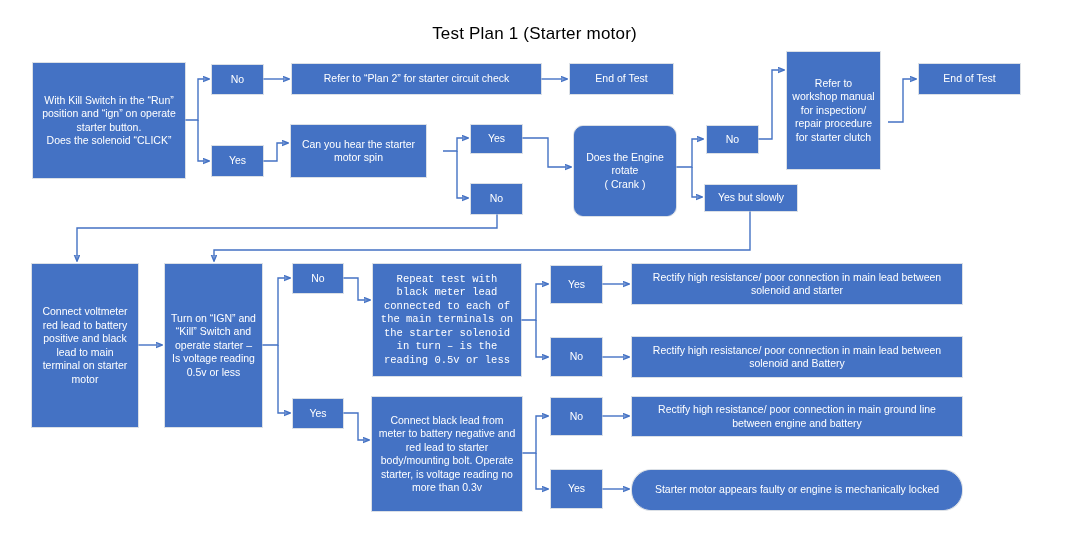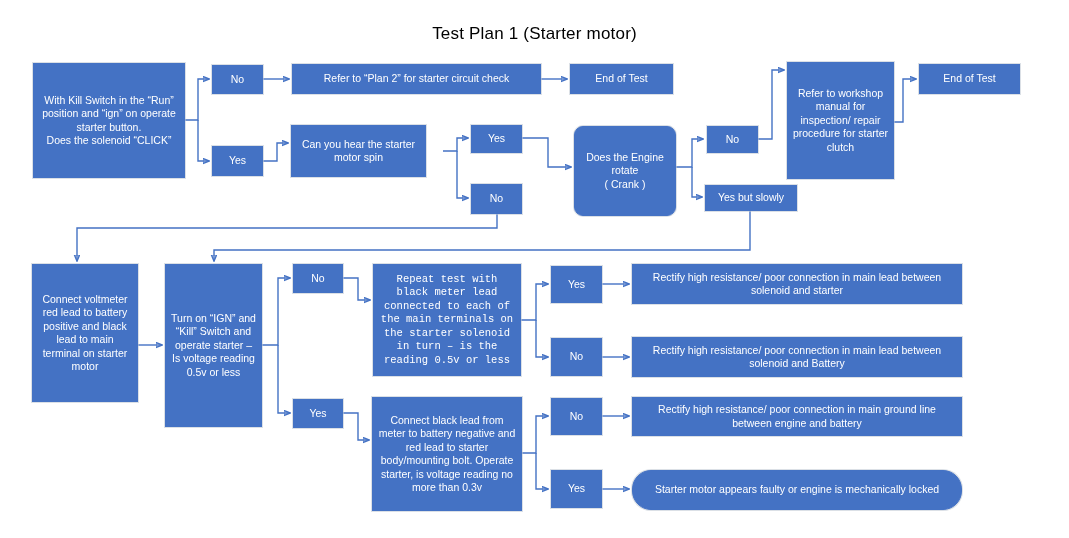--- a/index.html
+++ b/index.html
@@ -162,29 +162,29 @@
   </div>
 
   <div class="node small" style="left:707px; top:126px; width:51px; height:27px;">
     <span>No</span>
   </div>
 
   <div class="node small" style="left:705px; top:185px; width:92px; height:26px;">
     <span>Yes but slowly</span>
   </div>
 
-  <div class="node" style="left:787px; top:62px; width:107px; height:117px;">
+  <div class="node" style="left:787px; top:52px; width:93px; height:117px;">
     <span>Refer to workshop manual for inspection/ repair procedure for starter clutch</span>
   </div>
 
   <div class="node" style="left:919px; top:64px; width:101px; height:30px;">
     <span>End of Test</span>
   </div>
 
-  <div class="node" style="left:32px; top:264px; width:106px; height:138px;align-items:center;">
+  <div class="node" style="left:32px; top:264px; width:106px; height:163px;align-items:center;">
     <span>Connect voltmeter red lead to battery positive and black lead to main terminal on starter motor</span>
   </div>
 
   <div class="node" style="left:165px; top:264px; width:97px; height:163px;">
     <span>Turn on “IGN” and “Kill” Switch and operate starter – Is voltage reading 0.5v or less</span>
   </div>
 
   <div class="node small" style="left:293px; top:264px; width:50px; height:29px;">
     <span>No</span>
   </div>

